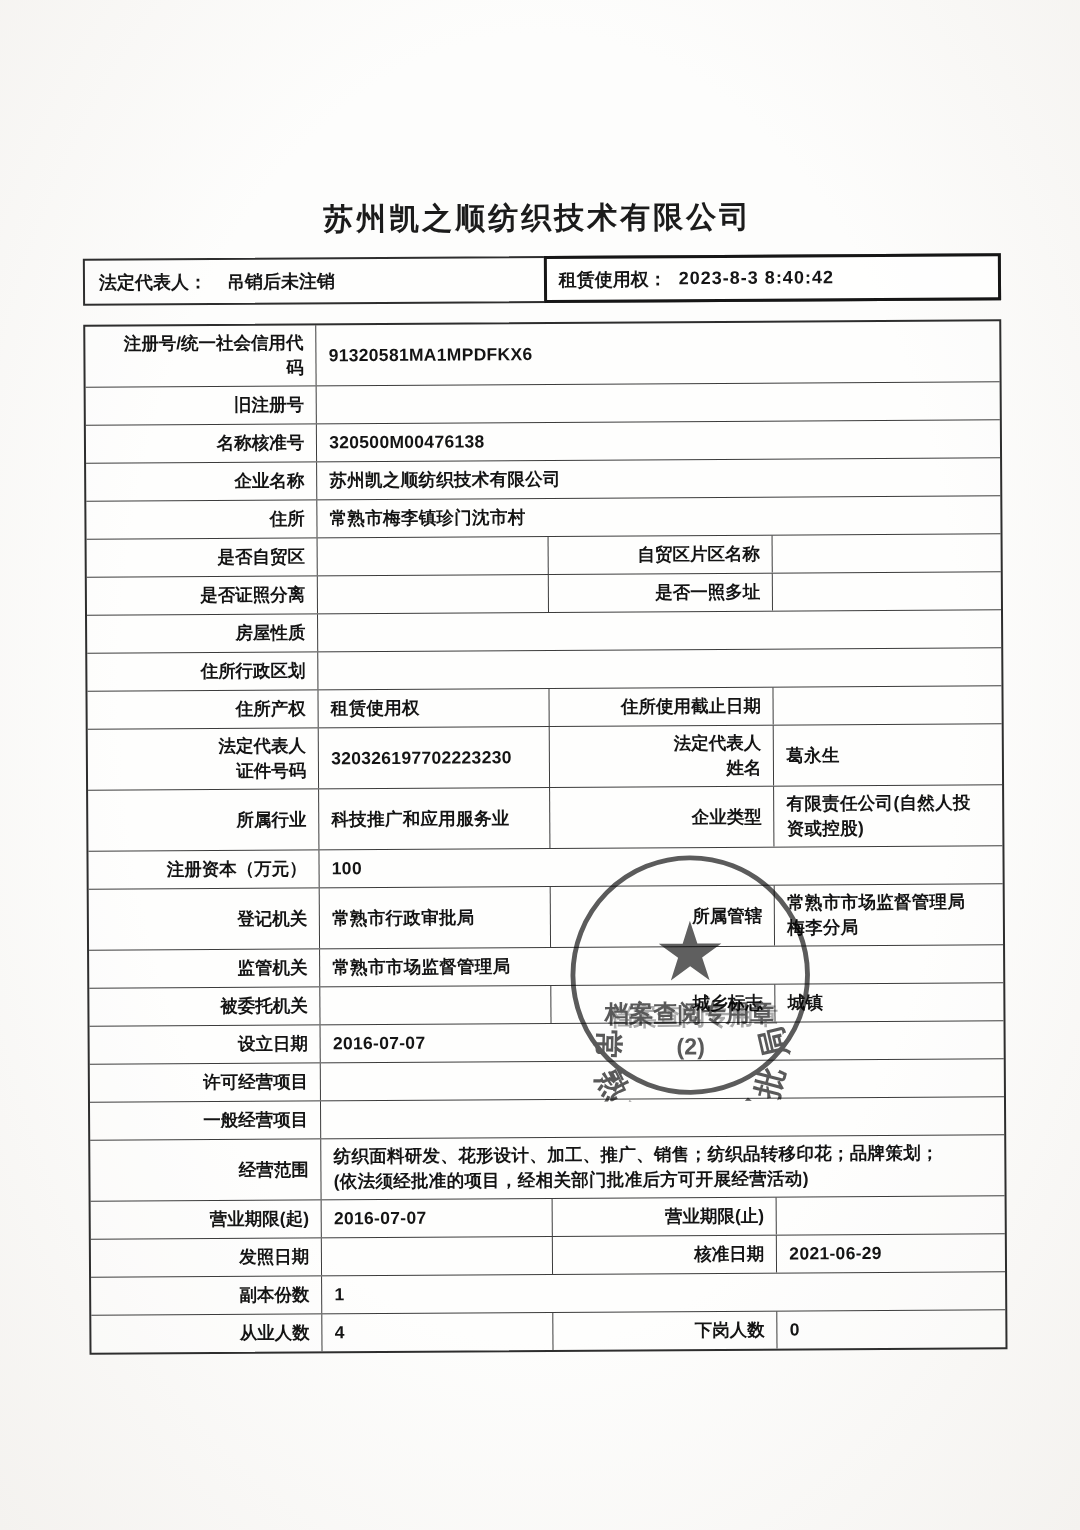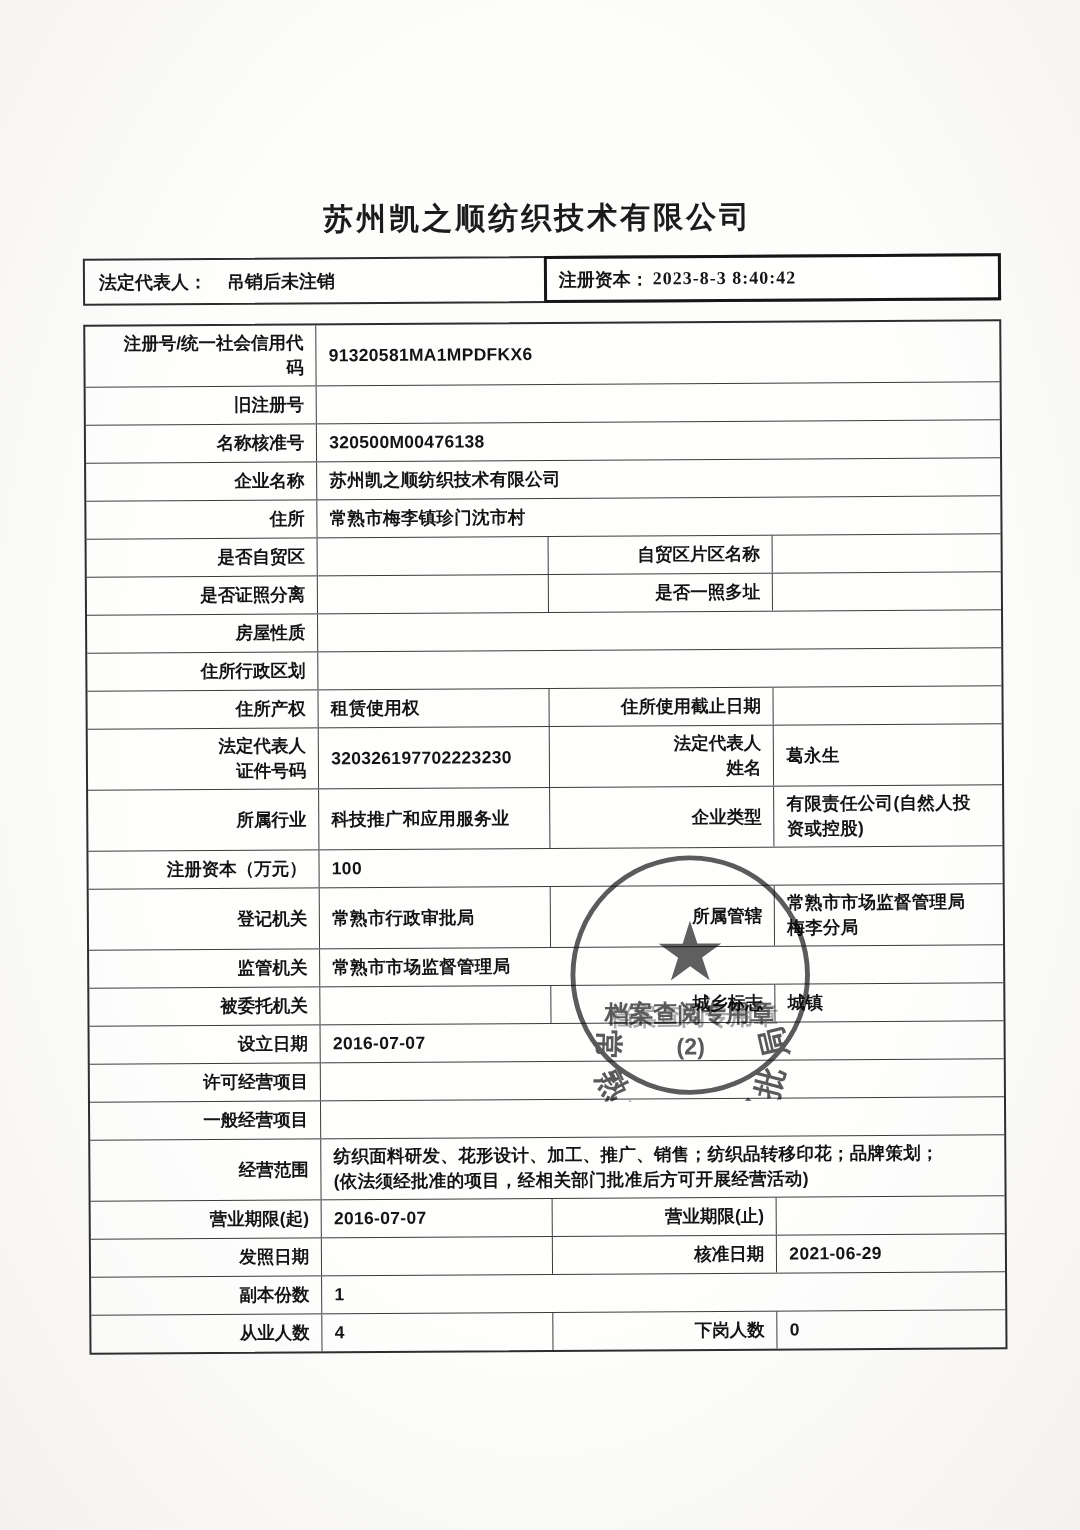--- a/index.html
+++ b/index.html
@@ -23,21 +23,21 @@
   .status-left{
     flex:0 0 50.2%;display:flex;align-items:center;padding-left:14px;
     font-size:18px;font-weight:700;box-sizing:border-box;
   }
   .status-left .val{margin-left:20px;text-align:right;}
   .status-right{
     flex:1;display:flex;align-items:center;padding-left:12px;
     margin:-2px -2px -2px 0;border:3px solid #161616;
     font-size:18px;font-weight:700;box-sizing:border-box;background:rgba(255,255,255,0.5);
   }
-  .status-right .val{margin-left:4px;letter-spacing:1px;font-family:Liberation Serif, serif;}
+  .status-right .val{margin-left:12px;letter-spacing:1px;}
 
   .info-table{
     position:absolute;top:322px;left:85px;width:918px;
     border:2px solid #2e2e2e;box-sizing:border-box;background:rgba(255,255,255,0.35);
   }
   .trow{display:grid;grid-template-columns:25.3% 25.2% 24.6% 24.9%;border-bottom:1.5px solid #3c3c3c;}
   .trow:last-child{border-bottom:none;}
   .cell{
     box-sizing:border-box;min-height:37px;padding:5px 12px;
     display:flex;align-items:center;
@@ -60,21 +60,21 @@
 <div class="sheet">
 
   <div class="doc-title">苏州凯之顺纺织技术有限公司</div>
 
   <div class="statusbar">
     <div class="status-left">
       <span>法定代表人：</span>
       <span class="val">吊销后未注销</span>
     </div>
     <div class="status-right">
-      <span>注册资本：</span>
+      <span>租赁使用权：</span>
       <span class="val">2023-8-3 8:40:42</span>
     </div>
   </div>
 
   <div class="info-table">
       <div class="trow">
         <div class="cell label">注册号/统一社会信用代
 码</div>
         <div class="cell value span3">91320581MA1MPDFKX6</div>
       </div>

